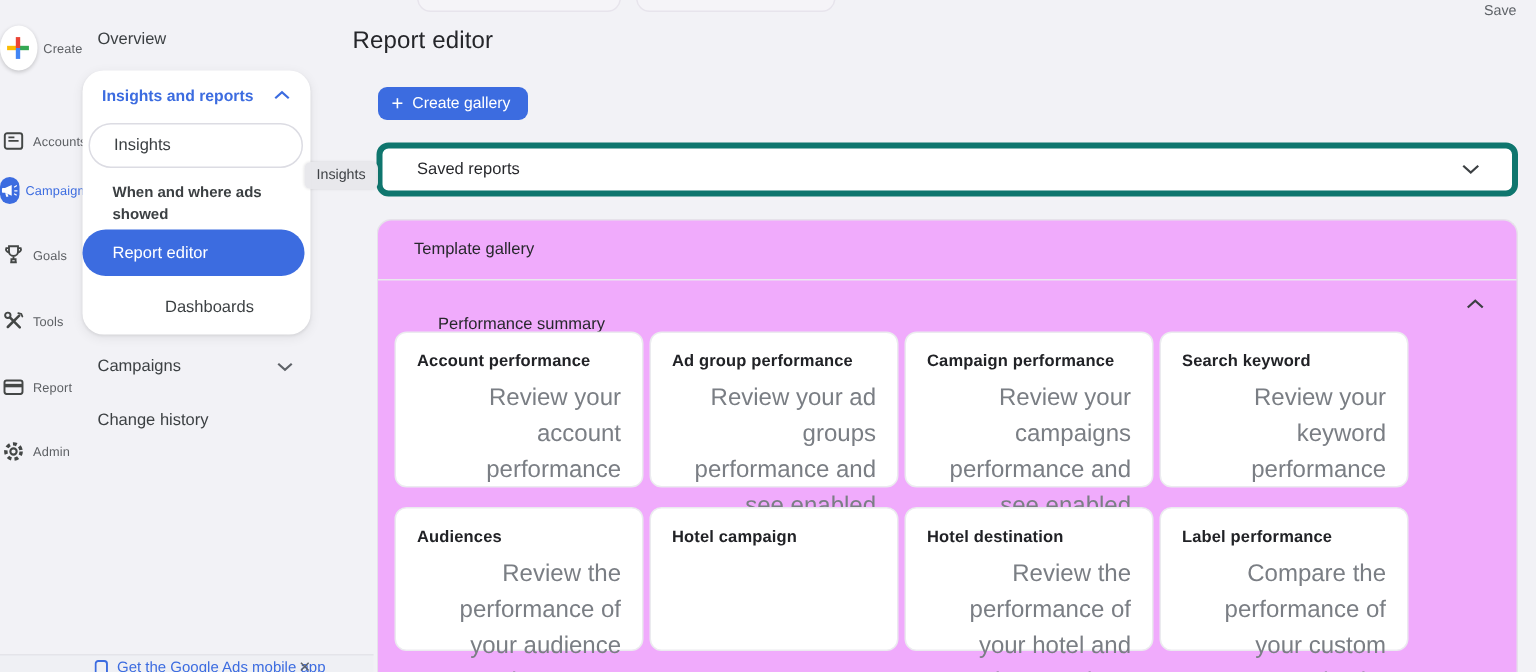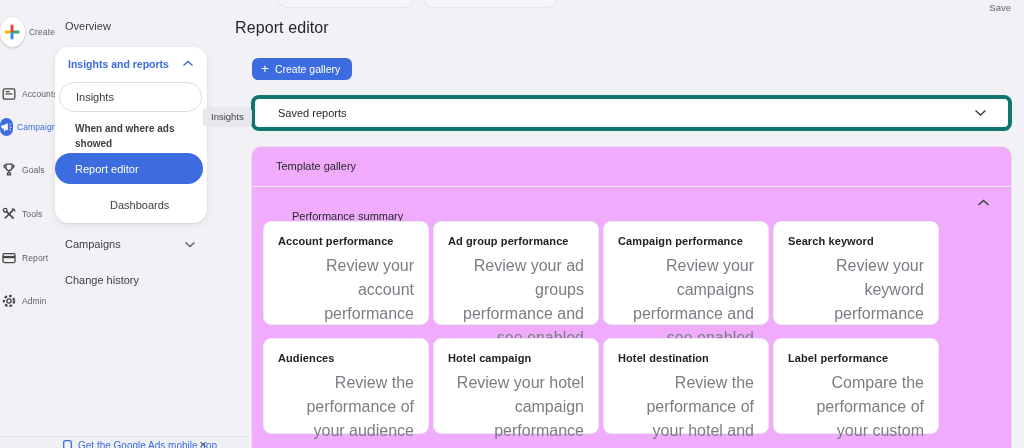--- a/index.html
+++ b/index.html
@@ -264,21 +264,20 @@
       <div class="tcard">
         <div class="tcard-title">Search keyword</div>
         <div class="tcard-desc">Review your keyword performance</div>
       </div>
       <div class="tcard">
         <div class="tcard-title">Audiences</div>
         <div class="tcard-desc">Review the performance of your audience targeting across campaigns</div>
       </div>
       <div class="tcard">
         <div class="tcard-title">Hotel campaign</div>
-        <div class="tcard-desc">Review your hotel campaign performance</div>
       </div>
       <div class="tcard">
         <div class="tcard-title">Hotel destination</div>
         <div class="tcard-desc">Review the performance of your hotel and search campaigns by destination, such as country, region, and city</div>
       </div>
       <div class="tcard">
         <div class="tcard-title">Label performance</div>
         <div class="tcard-desc">Compare the performance of your custom categories by reviewing labels applied to campaigns, ad groups and more</div>
       </div>
     </div>

